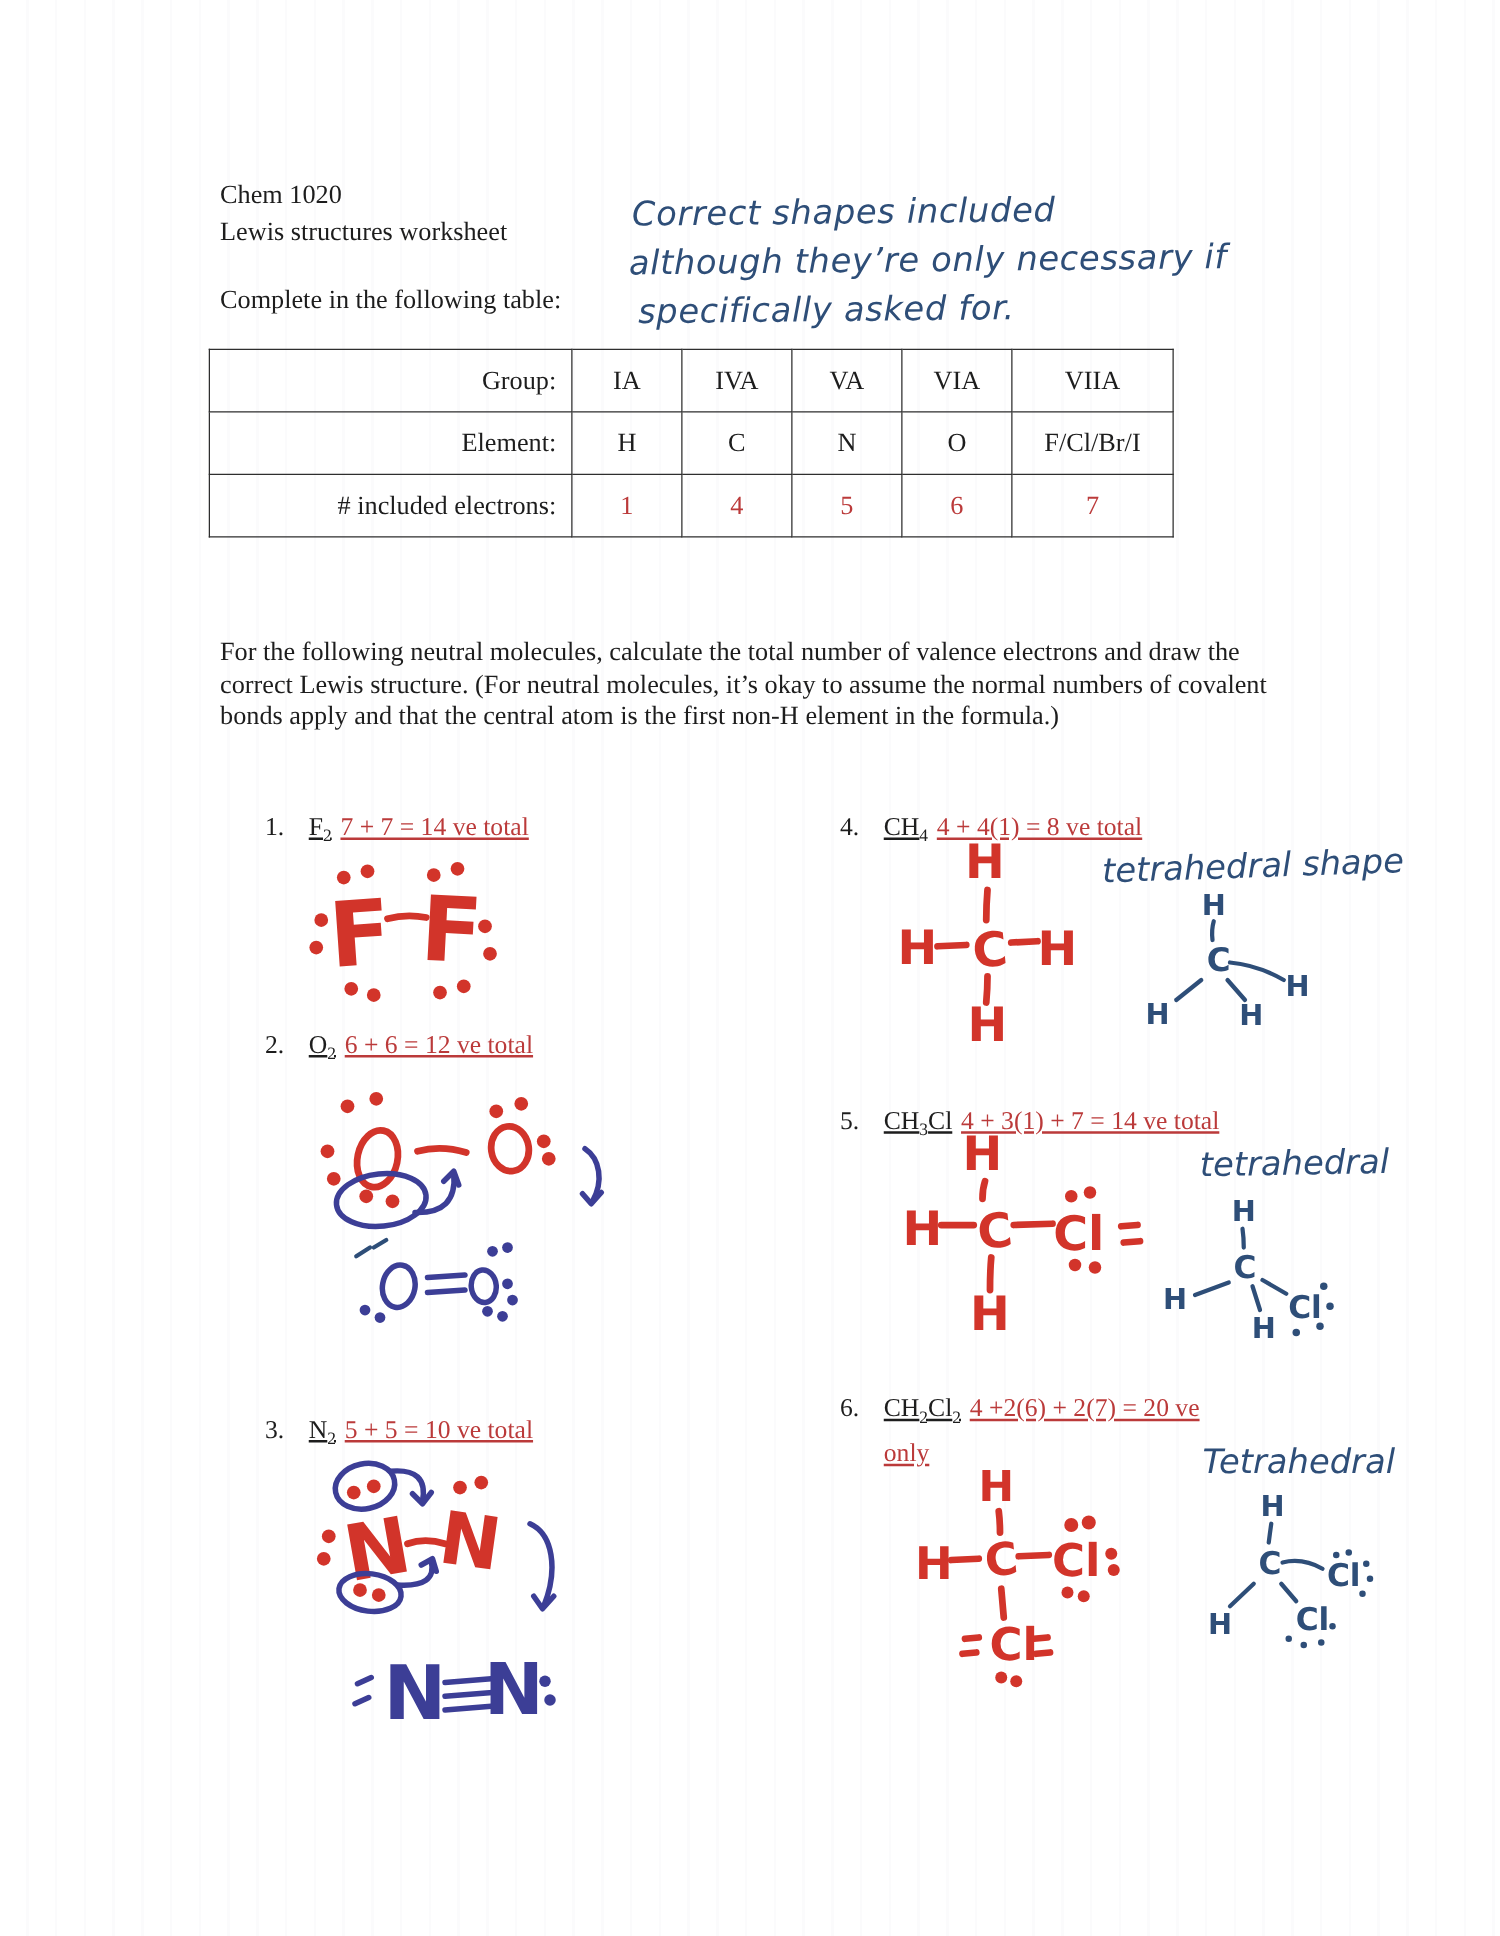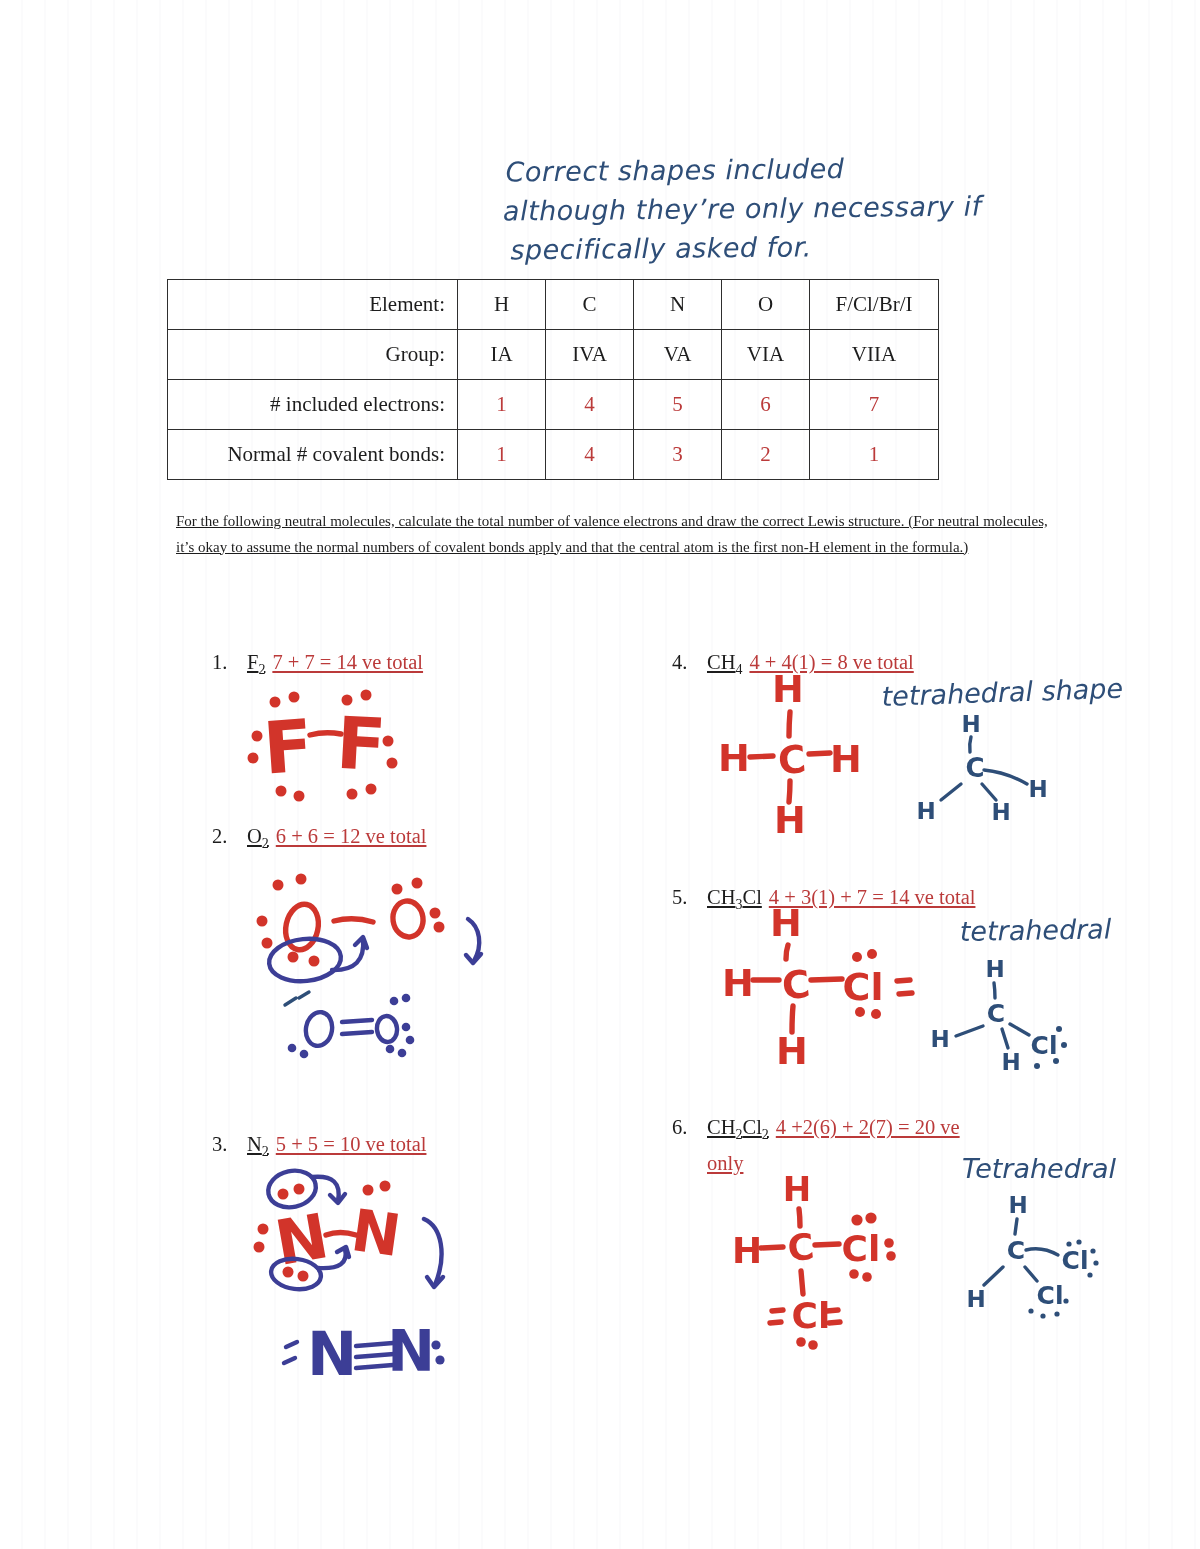--- a/index.html
+++ b/index.html
@@ -4,21 +4,21 @@
 <style>
   html,body{margin:0;padding:0;background:#e8e8e8;}
   .page{
     position:relative;width:1200px;height:1549px;margin:0 auto;overflow:hidden;
     background:#fff;
     background-image:repeating-linear-gradient(90deg,#ffffff 0 21px,#fbfbfc 21px 23px);
     font-family:"Liberation Serif","DejaVu Serif",serif;color:var(--ink,#1d1d1d);
   }
   
   .print{position:absolute;font-size:21px;line-height:30px;}
-  .para{position:absolute;font-size:15px;line-height:25.5px;text-decoration:underline;}
+  .para{position:absolute;font-size:21px;line-height:25.5px;}
   
   .hand-note{
     position:absolute;font-family:"DejaVu Sans",sans-serif;font-style:italic;
     font-size:27px;line-height:39px;letter-spacing:.5px;color:var(--blue,#2e4e78);
     transform:rotate(-.6deg);white-space:nowrap;
   }
   
   table.ref{position:absolute;border-collapse:collapse;table-layout:fixed;}
   table.ref td{
     border:1.7px solid #2e2e2e;height:49px;font-size:21px;vertical-align:middle;
@@ -44,68 +44,65 @@
   .ln-b{stroke:var(--blue,#2e4e78);fill:none;stroke-width:3.4;stroke-linecap:round;stroke-linejoin:round;}
   .dot-r{fill:var(--red_marker,#d2342a);}
   .dot-i{fill:var(--indigo,#3c3e96);}
   .dot-b{fill:var(--blue,#2e4e78);}
 </style>
 </head>
 <body>
 
 <div class="page">
 
+  <div class="print" style="left:176px;top:140px;">
+    <div>Chem 1020</div>
+    <div>Lewis structures worksheet</div>
+    <div style="margin-top:24px;">Complete in the following table:</div>
+  </div>
 
   <div class="hand-note" style="left:506px;top:150px;">
     <div>Correct shapes included</div>
     <div style="margin-left:-3px;">although they’re only necessary if</div>
     <div style="margin-left:4px;">specifically asked for.</div>
   </div>
 
   <table class="ref" style="left:167px;top:279px;width:771px;">
     <colgroup>
         <col style="width:290px">
         <col style="width:88px">
         <col style="width:88px">
         <col style="width:88px">
         <col style="width:88px">
         <col style="width:129px">
       </colgroup>
     <tbody>
         <tr>
+      <td class="lbl">Group:</td>
+      <td>IA</td>
+      <td>IVA</td>
+      <td>VA</td>
+      <td>VIA</td>
+      <td>VIIA</td>
+    </tr>
+    <tr>
       <td class="lbl">Element:</td>
       <td>H</td>
       <td>C</td>
       <td>N</td>
       <td>O</td>
       <td>F/Cl/Br/I</td>
-    </tr>
-    <tr>
-      <td class="lbl">Group:</td>
-      <td>IA</td>
-      <td>IVA</td>
-      <td>VA</td>
-      <td>VIA</td>
-      <td>VIIA</td>
     </tr>
     <tr class="red-row">
       <td class="lbl"># included electrons:</td>
       <td>1</td>
       <td>4</td>
       <td>5</td>
       <td>6</td>
       <td>7</td>
-    </tr>
-    <tr class="red-row">
-      <td class="lbl">Normal # covalent bonds:</td>
-      <td>1</td>
-      <td>4</td>
-      <td>3</td>
-      <td>2</td>
-      <td>1</td>
     </tr>
   </tbody>
     </table>
 
   <div class="para" style="left:176px;top:509px;width:872px;">For the following neutral molecules, calculate the total number of valence electrons and draw the correct Lewis structure. (For neutral molecules, it’s okay to assume the normal numbers of covalent bonds apply and that the central atom is the first non-H element in the formula.)</div>
 
   <div class="prob" style="left:212px;top:648px;">
     <span class="pnum">1.</span>
     <span><span class="formula"><span>F</span><sub>2</sub></span><span class="calc">7 + 7 = 14 ve total</span></span>
   </div>

